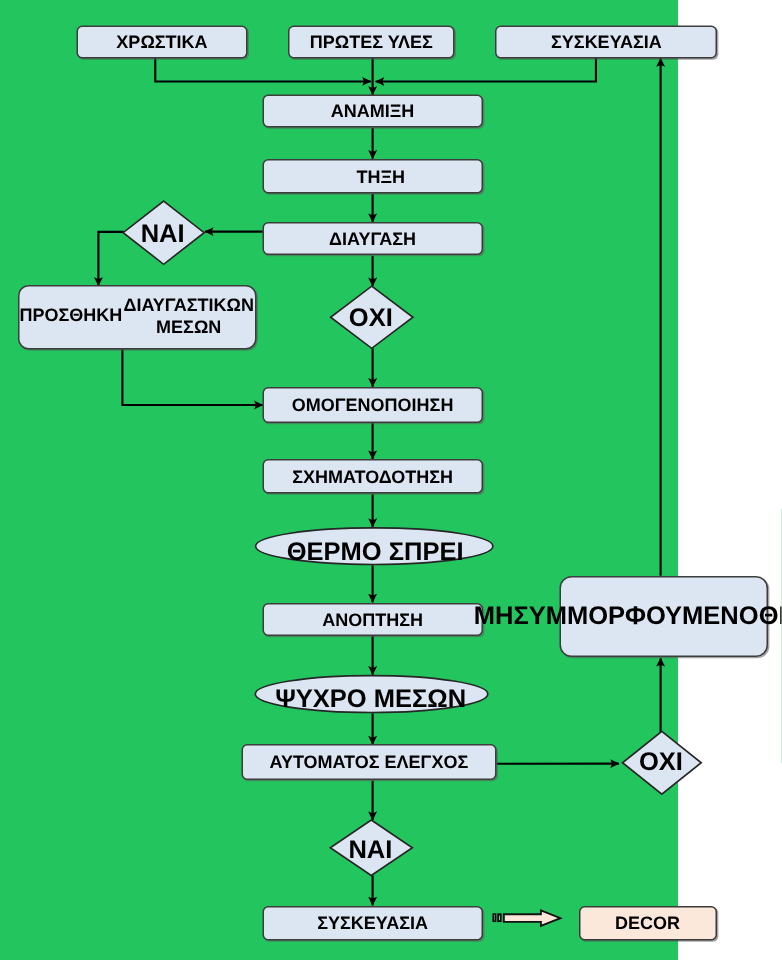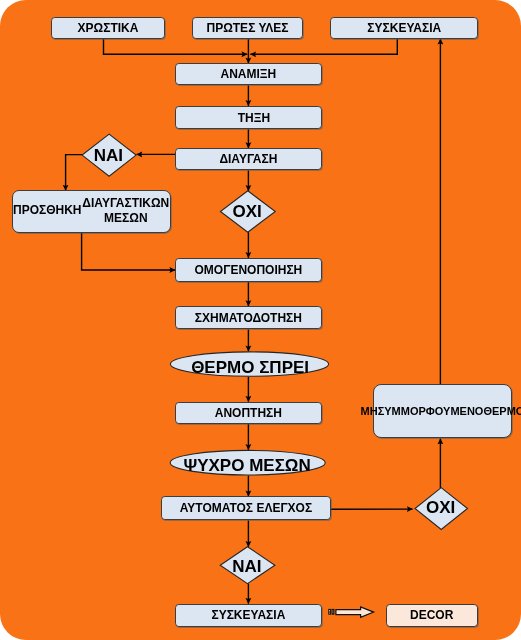--- a/index.html
+++ b/index.html
@@ -1,19 +1,19 @@
 <!DOCTYPE html>
 <html lang="el"><head>
 <meta charset="utf-8">
 <title>Flowchart</title>
 <style>
   html,body{margin:0;padding:0;background:#ffffff;}
   body{width:521px;height:640px;overflow:hidden;
        font-family:"Liberation Sans",sans-serif;}
-  #stage{position:relative;width:521px;height:640px;background:#f97316;border-radius:26px;}
+  #stage{position:relative;width:452px;height:640px;background:#22c55e;}
   #wires{position:absolute;left:0;top:0;width:521px;height:640px;}
   #shapes{position:absolute;left:0;top:0;width:521px;height:640px;}
   .node{position:absolute;box-sizing:border-box;
         display:flex;align-items:center;justify-content:center;
         font-size:12px;font-weight:bold;color:#000000;
         line-height:15px;text-align:center;letter-spacing:0;padding-top:1px;}
   .rrect{background:#dce6f2;border:1.35px solid #3d3d3d;border-radius:3.8px;
          box-shadow:0.9px 0.9px 0px rgba(90,90,90,0.55);}
   .peach{background:#fbe8da;border:1.35px solid #3a3a3a;border-radius:3.8px;
          box-shadow:0.9px 0.9px 0px rgba(90,90,90,0.55);}
@@ -100,21 +100,21 @@
     </div>
     <div class="node rrect" style="left:175.1px;top:306.1px;width:146.6px;height:23.4px;">
       <span>ΣΧΗΜΑΤΟΔΟΤΗΣΗ</span>
     </div>
     <div class="node rrect" style="left:175.1px;top:401.6px;width:146.6px;height:22.4px;">
       <span>ΑΝΟΠΤΗΣΗ</span>
     </div>
     <div class="node rrect" style="left:160.9px;top:496.3px;width:170.1px;height:24.1px;">
       <span>ΑΥΤΟΜΑΤΟΣ ΕΛΕΓΧΟΣ</span>
     </div>
-    <div class="node rrect multiline" style="left:372.9px;top:383.9px;width:139.1px;height:54.2px;font-size:11px;line-height:14.8px;border-radius:8px;">
+    <div class="node rrect multiline" style="left:372.9px;top:383.9px;width:139.1px;height:54.2px;font-size:17px;line-height:14.8px;border-radius:8px;">
       <span>ΜΗ</span>
       <span>ΣΥΜΜΟΡΦΟΥΜΕΝΟ</span>
       <span>ΘΕΡΜΟ</span>
     </div>
     <div class="node rrect" style="left:175.1px;top:603.6px;width:146.6px;height:23.4px;">
       <span>ΣΥΣΚΕΥΑΣΙΑ</span>
     </div>
     <div class="node peach" style="left:385.6px;top:603.6px;width:92.1px;height:23.2px;">
       <span>DECOR</span>
     </div>

